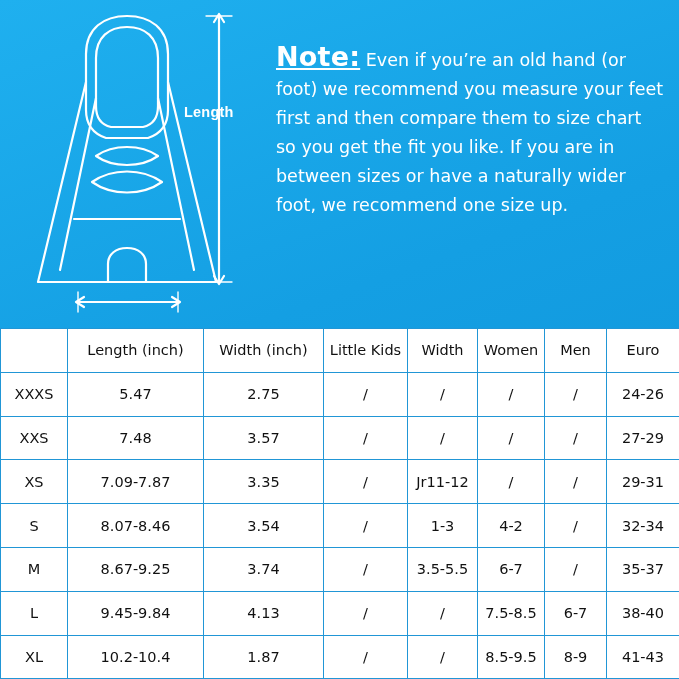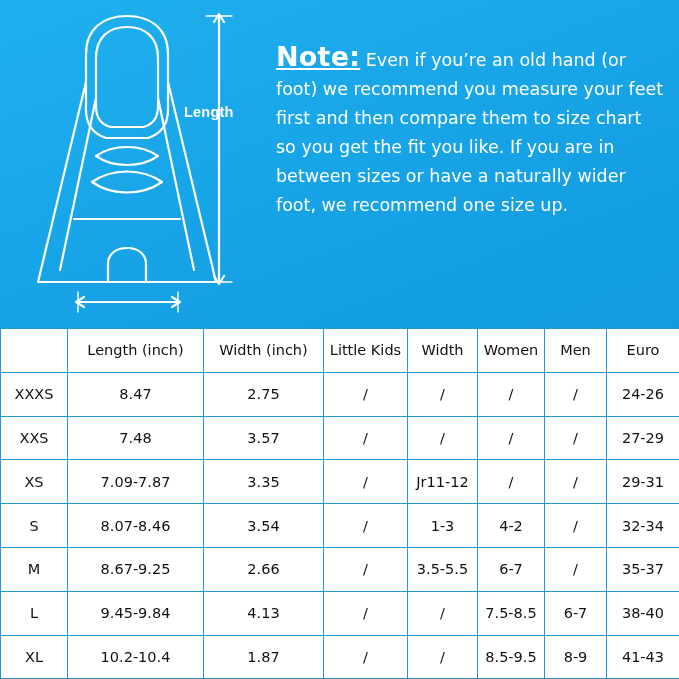--- a/index.html
+++ b/index.html
@@ -183,21 +183,21 @@
           <th>Little Kids</th>
           <th>Width</th>
           <th>Women</th>
           <th>Men</th>
           <th>Euro</th>
         </tr>
       </thead>
       <tbody>
         <tr>
           <td>XXXS</td>
-          <td>8.47</td>
+          <td>5.47</td>
           <td>2.75</td>
           <td>/</td>
           <td>/</td>
           <td>/</td>
           <td>/</td>
           <td>24-26</td>
         </tr>
         <tr>
           <td>XXS</td>
           <td>7.48</td>
@@ -224,21 +224,21 @@
           <td>3.54</td>
           <td>/</td>
           <td>1-3</td>
           <td>4-2</td>
           <td>/</td>
           <td>32-34</td>
         </tr>
         <tr>
           <td>M</td>
           <td>8.67-9.25</td>
-          <td>2.66</td>
+          <td>3.74</td>
           <td>/</td>
           <td>3.5-5.5</td>
           <td>6-7</td>
           <td>/</td>
           <td>35-37</td>
         </tr>
         <tr>
           <td>L</td>
           <td>9.45-9.84</td>
           <td>4.13</td>

